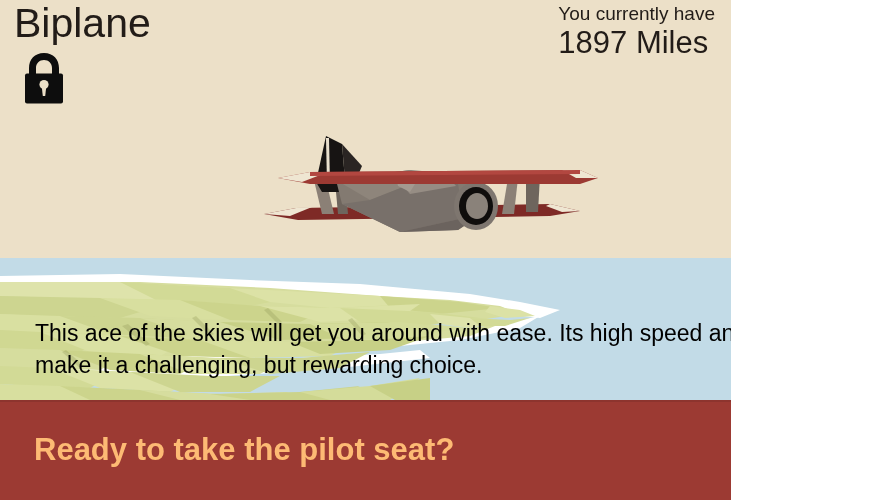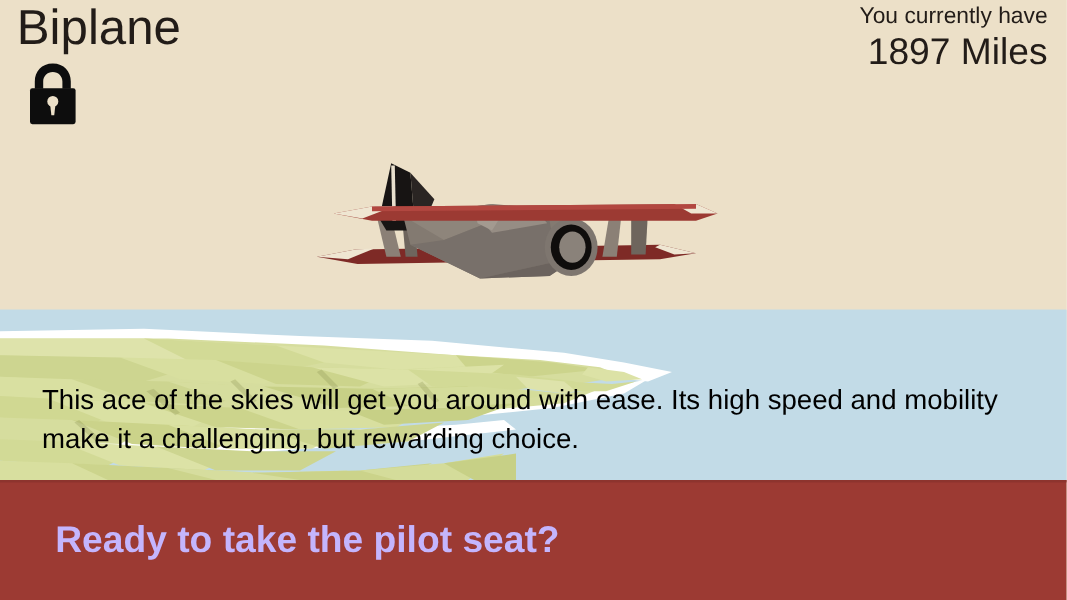--- a/index.html
+++ b/index.html
@@ -5,25 +5,26 @@
   html, body {
     margin: 0;
     padding: 0;
     background: #ffffff;
   }
   body {
     font-family: "Liberation Sans", sans-serif;
   }
   #screen {
     position: relative;
-    width: 889px;
+    width: 707px;
     height: 500px;
     overflow: hidden;
     background: #ece0c8;
     user-select: none;
+    padding-left: 24px;
   }
 
   
   .sky-panel {
     position: absolute;
     left: 0;
     top: 0;
     width: 889px;
     height: 258px;
     background: #ece0c8;
@@ -50,21 +51,21 @@
     width: 48px;
     height: 54px;
     display: block;
   }
 
   
   .currency-block {
     position: absolute;
     right: 16px;
     top: 3px;
-    text-align: right;
+    text-align: left;
     z-index: 6;
     color: #221c18;
   }
   .currency-caption {
     font-size: 19px;
     font-weight: 400;
     line-height: 1.15;
     white-space: nowrap;
   }
   .currency-amount {
@@ -122,25 +123,25 @@
     top: 400px;
     width: 889px;
     height: 100px;
     background: #9c3a33;
     border-top: 2px solid #8d342e;
     box-sizing: border-box;
     z-index: 7;
   }
   .cta-text {
     position: absolute;
-    left: 46px;
+    left: 34px;
     top: 30px;
     font-size: 31px;
     font-weight: bold;
-    color: #c4b5fd;
+    color: #fdba74;
     white-space: nowrap;
   }
 </style>
 </head>
 <body>
 
 <div id="screen">
 
   <div class="sky-panel"></div>
 

